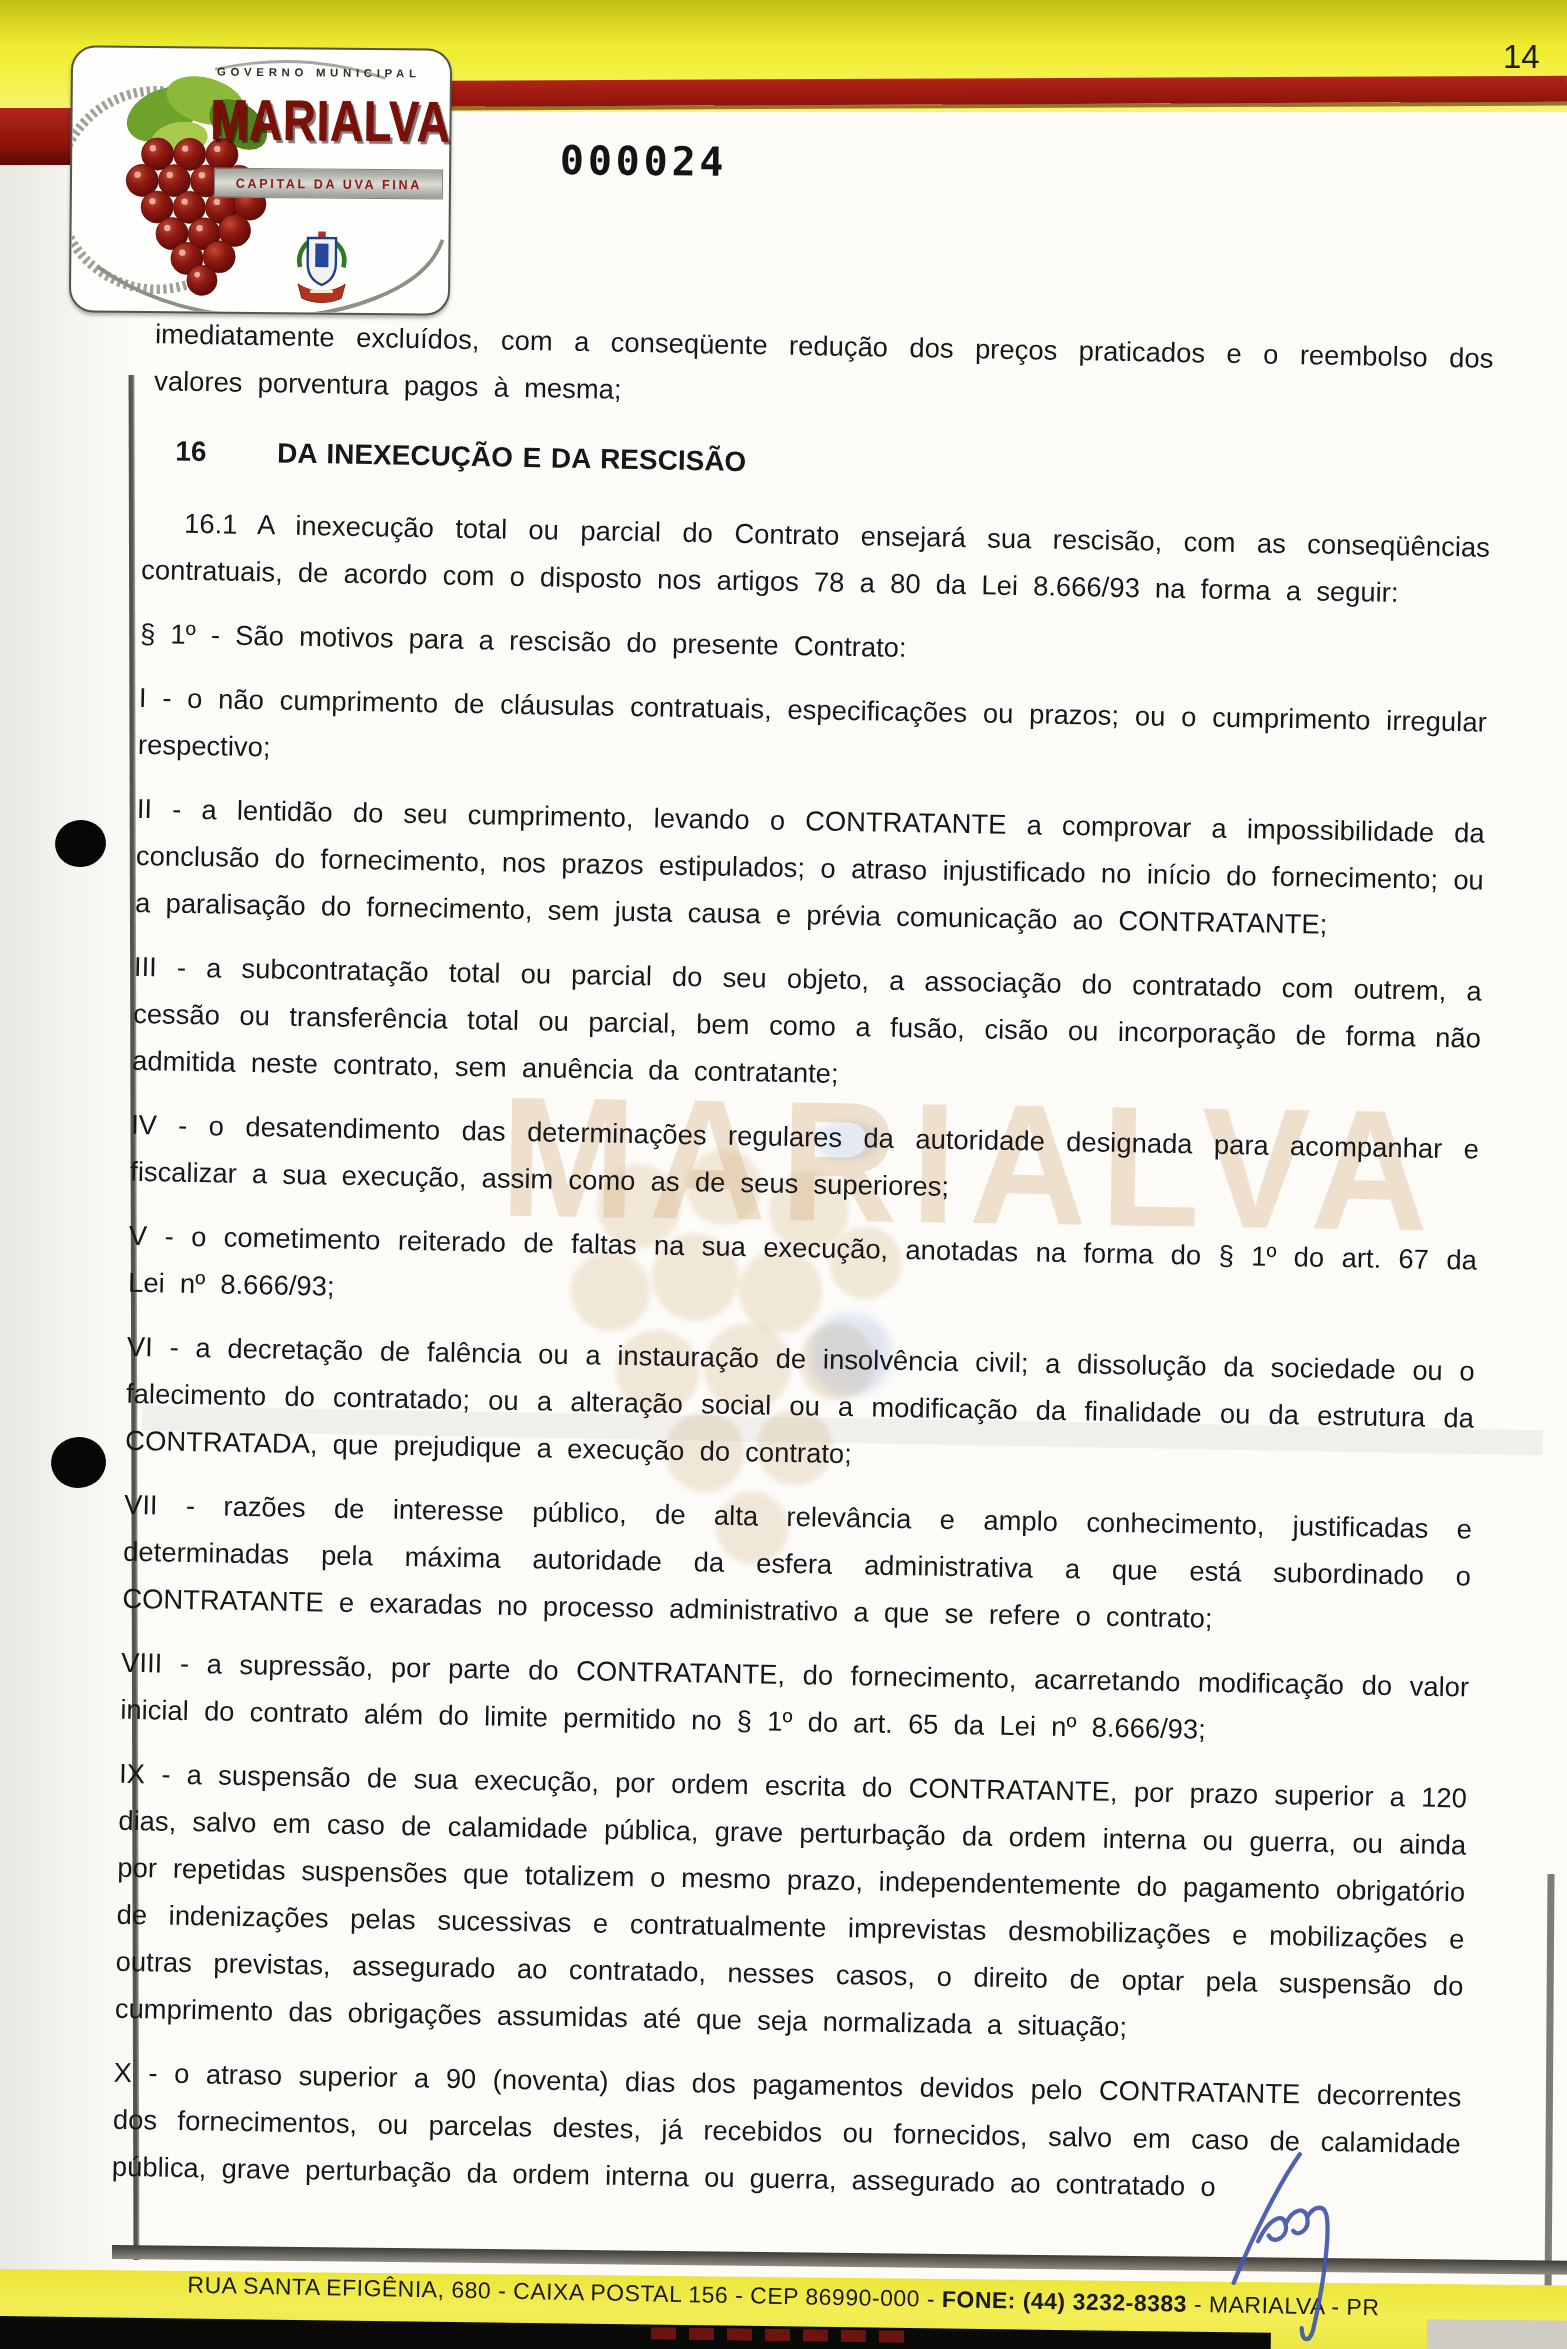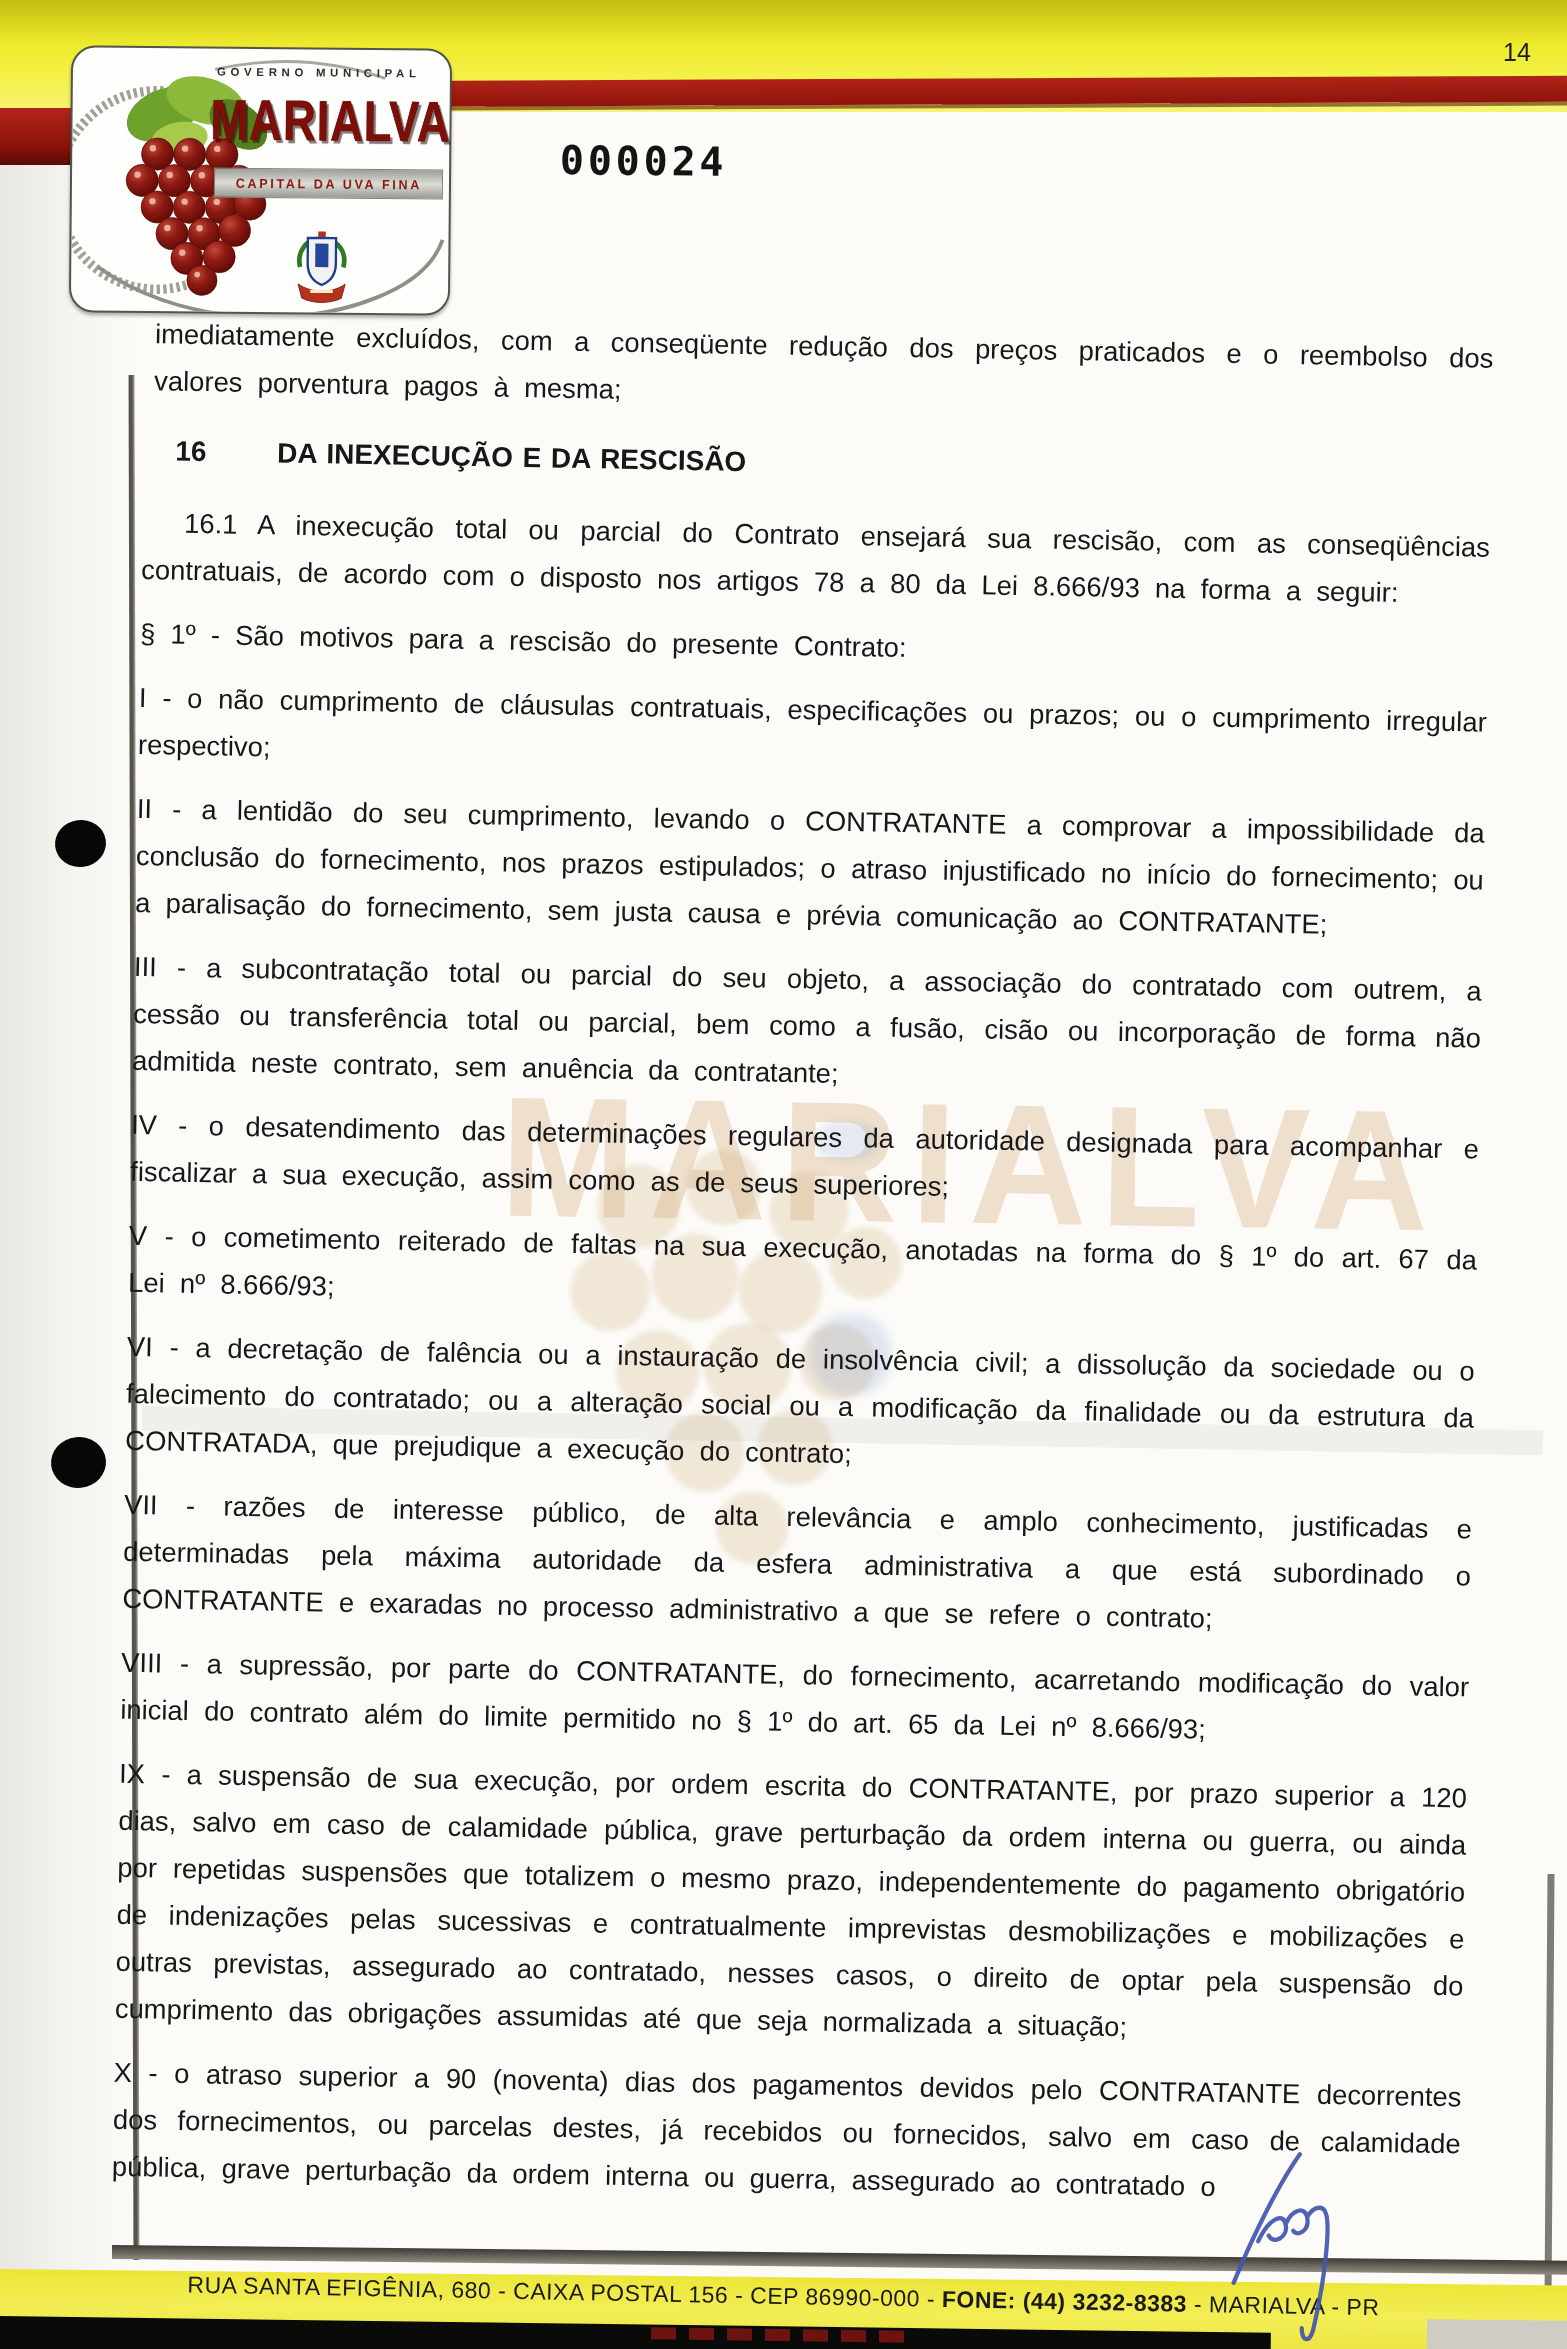--- a/index.html
+++ b/index.html
@@ -5,21 +5,21 @@
   html,body{margin:0;padding:0;background:#888;}
   #stage{
     position:relative;width:1567px;height:2350px;overflow:hidden;
     background:#fcfbf8;font-family:"Liberation Sans",sans-serif;
   }
   
   .left-strip{position:absolute;left:0;top:112px;width:132px;height:2238px;
     background:linear-gradient(90deg,#e9e7e1,#f5f4f0 55%,#fbfaf7);}
   .top-band{position:absolute;left:0;top:0;width:1567px;height:112px;
     background:linear-gradient(180deg,#c2be12 0%,#eeeb2e 40%,#f4f14a 70%,#f6f472 100%);}
-  .page-num{position:absolute;left:1503px;top:38px;font-size:25px;color:#1d1d1d;}
+  .page-num{position:absolute;left:1503px;top:38px;font-size:33px;color:#1d1d1d;}
   .red-bar{position:absolute;left:91px;top:79px;width:1476px;height:25.6px;
     background:linear-gradient(180deg,#b02418,#8f130c);
     box-shadow:0 3.8px 0 rgba(70,8,3,.55);transform:rotate(-0.25deg);}
   .red-block-left{position:absolute;left:0;top:108px;width:112px;height:57px;
     background:linear-gradient(180deg,#b3251a,#8c130a 65%,#5c0a05);}
   .punch{position:absolute;background:#070707;border-radius:50%;}
   .punch.one{left:55px;top:820px;width:51px;height:47px;transform:rotate(-8deg);}
   .punch.two{left:51px;top:1437px;width:55px;height:51px;transform:rotate(-6deg);}
   .right-shadow{position:absolute;left:1546px;top:1874px;width:6.6px;height:428px;
     background:#5d5c54;opacity:.8;transform:rotate(0.4deg);}

